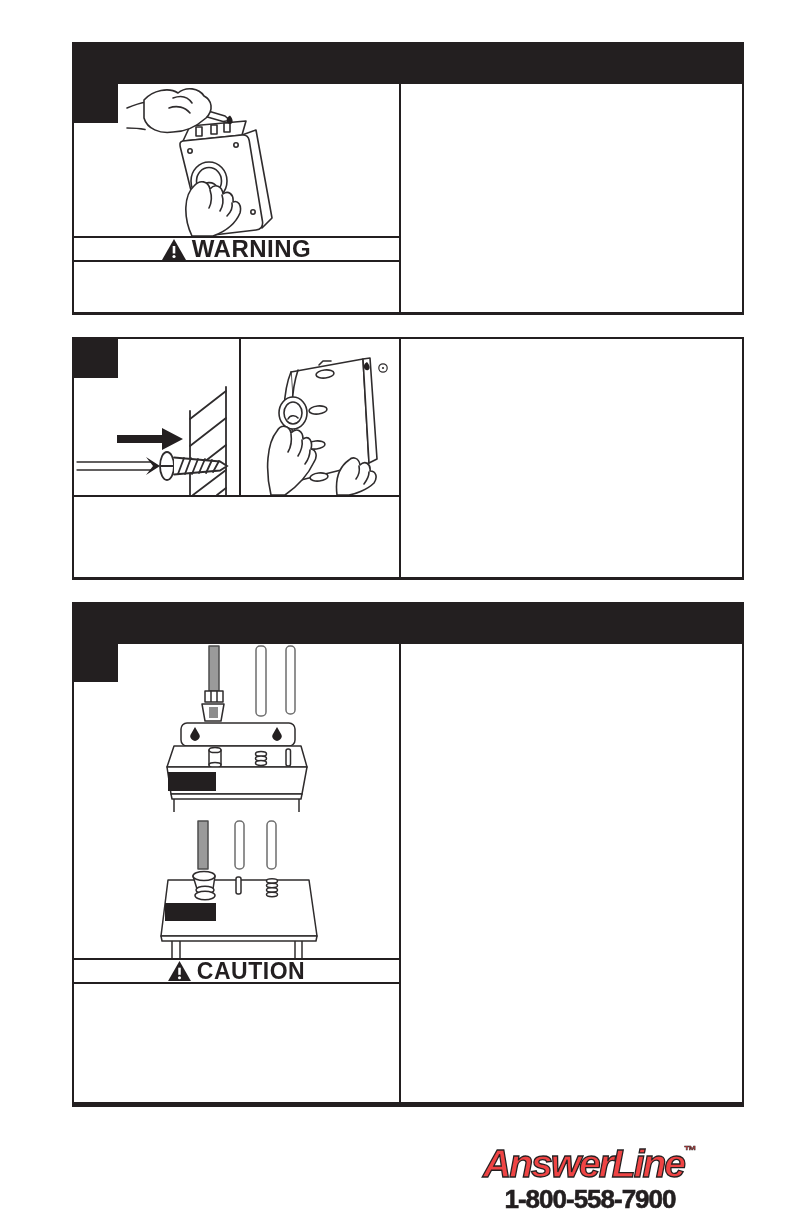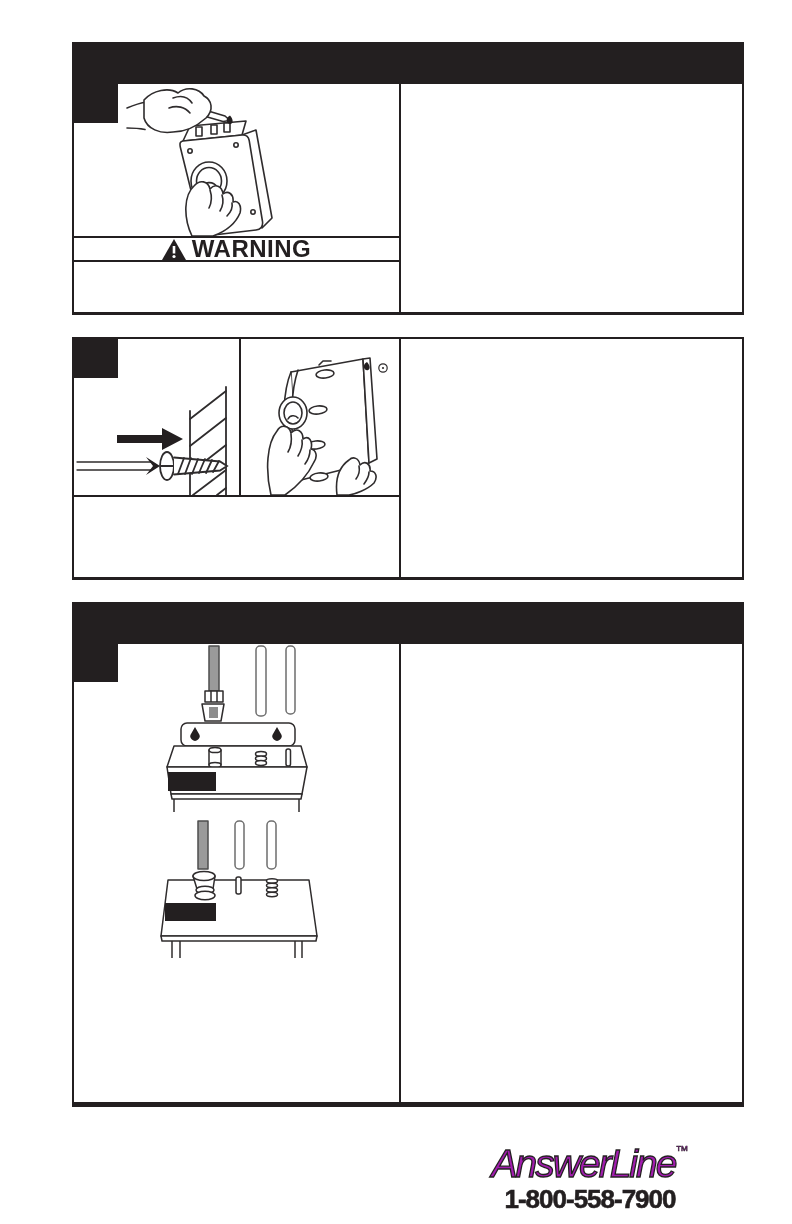--- a/index.html
+++ b/index.html
@@ -14,22 +14,22 @@
   .v-divider{position:absolute;width:2px;background:#231f20;z-index:2;}
   .alert-bar{position:absolute;left:0;width:325px;height:26px;box-sizing:border-box;
              border-top:2px solid #231f20;border-bottom:2px solid #231f20;
              display:flex;align-items:center;justify-content:center;background:#fff;z-index:2;}
   .alert-label{font-weight:bold;font-size:24px;letter-spacing:0.5px;line-height:1;}
   .alert-icon{margin-right:6px;display:block;}
   .blank-area{position:absolute;background:#fff;}
   .illus{position:absolute;overflow:hidden;}
   .illus svg{display:block;}
   .answerline{position:absolute;left:468px;top:1144px;width:244px;text-align:center;z-index:1;}
-  .brand{font-weight:normal;font-style:italic;font-size:39px;line-height:1;
-         letter-spacing:-2px;color:#a21caf;-webkit-text-stroke:1.3px #231f20;}
+  .brand{font-weight:bold;font-style:italic;font-size:39px;line-height:1;
+         letter-spacing:-2px;color:#ef4444;-webkit-text-stroke:1.3px #231f20;}
   .brand .tm{font-size:13px;font-style:normal;letter-spacing:0;
              -webkit-text-stroke:0.5px #231f20;vertical-align:22px;}
   .phone{font-weight:bold;font-size:26px;line-height:1;letter-spacing:-1px;
          margin-top:3px;-webkit-text-stroke:0.6px #231f20;}
 </style>
 </head>
 <body>
 
 <div class="section" id="sec1" style="top:42px;height:273px;">
   <div class="hdr-bar">
@@ -241,20 +241,28 @@
         <polygon points="87,292 243,292 242,297 88,297" fill="#fff"></polygon>
         <line x1="98" y1="297" x2="98" y2="314"></line>
         <line x1="106" y1="297" x2="106" y2="314"></line>
         <line x1="221" y1="297" x2="221" y2="314"></line>
         <line x1="228" y1="297" x2="228" y2="314"></line>
         <rect x="91" y="259" width="51" height="18" fill="#231f20" stroke="none"></rect>
       </g>
     </svg>
   </div>
 
+  <div class="alert-bar" style="top:354px;">
+    <svg class="alert-icon" width="23" height="20" viewBox="0 0 24 21">
+      <polygon points="12,0 24,21 0,21" fill="#231f20"></polygon>
+      <rect x="10.7" y="7" width="2.6" height="7.5" fill="#fff"></rect>
+      <circle cx="12" cy="17.5" r="1.6" fill="#fff"></circle>
+    </svg>
+    <span class="alert-label" style="font-size:23px;">CAUTION</span>
+  </div>
   <div class="blank-area" style="left:0;top:380px;width:325px;bottom:0;">
     <span></span>
   </div>
   <div class="blank-area" style="left:327px;top:40px;right:0;bottom:0;">
     <span></span>
   </div>
 </div>
 
 <div class="answerline">
   <div class="brand"><span>AnswerLine</span><span class="tm">™</span></div>

